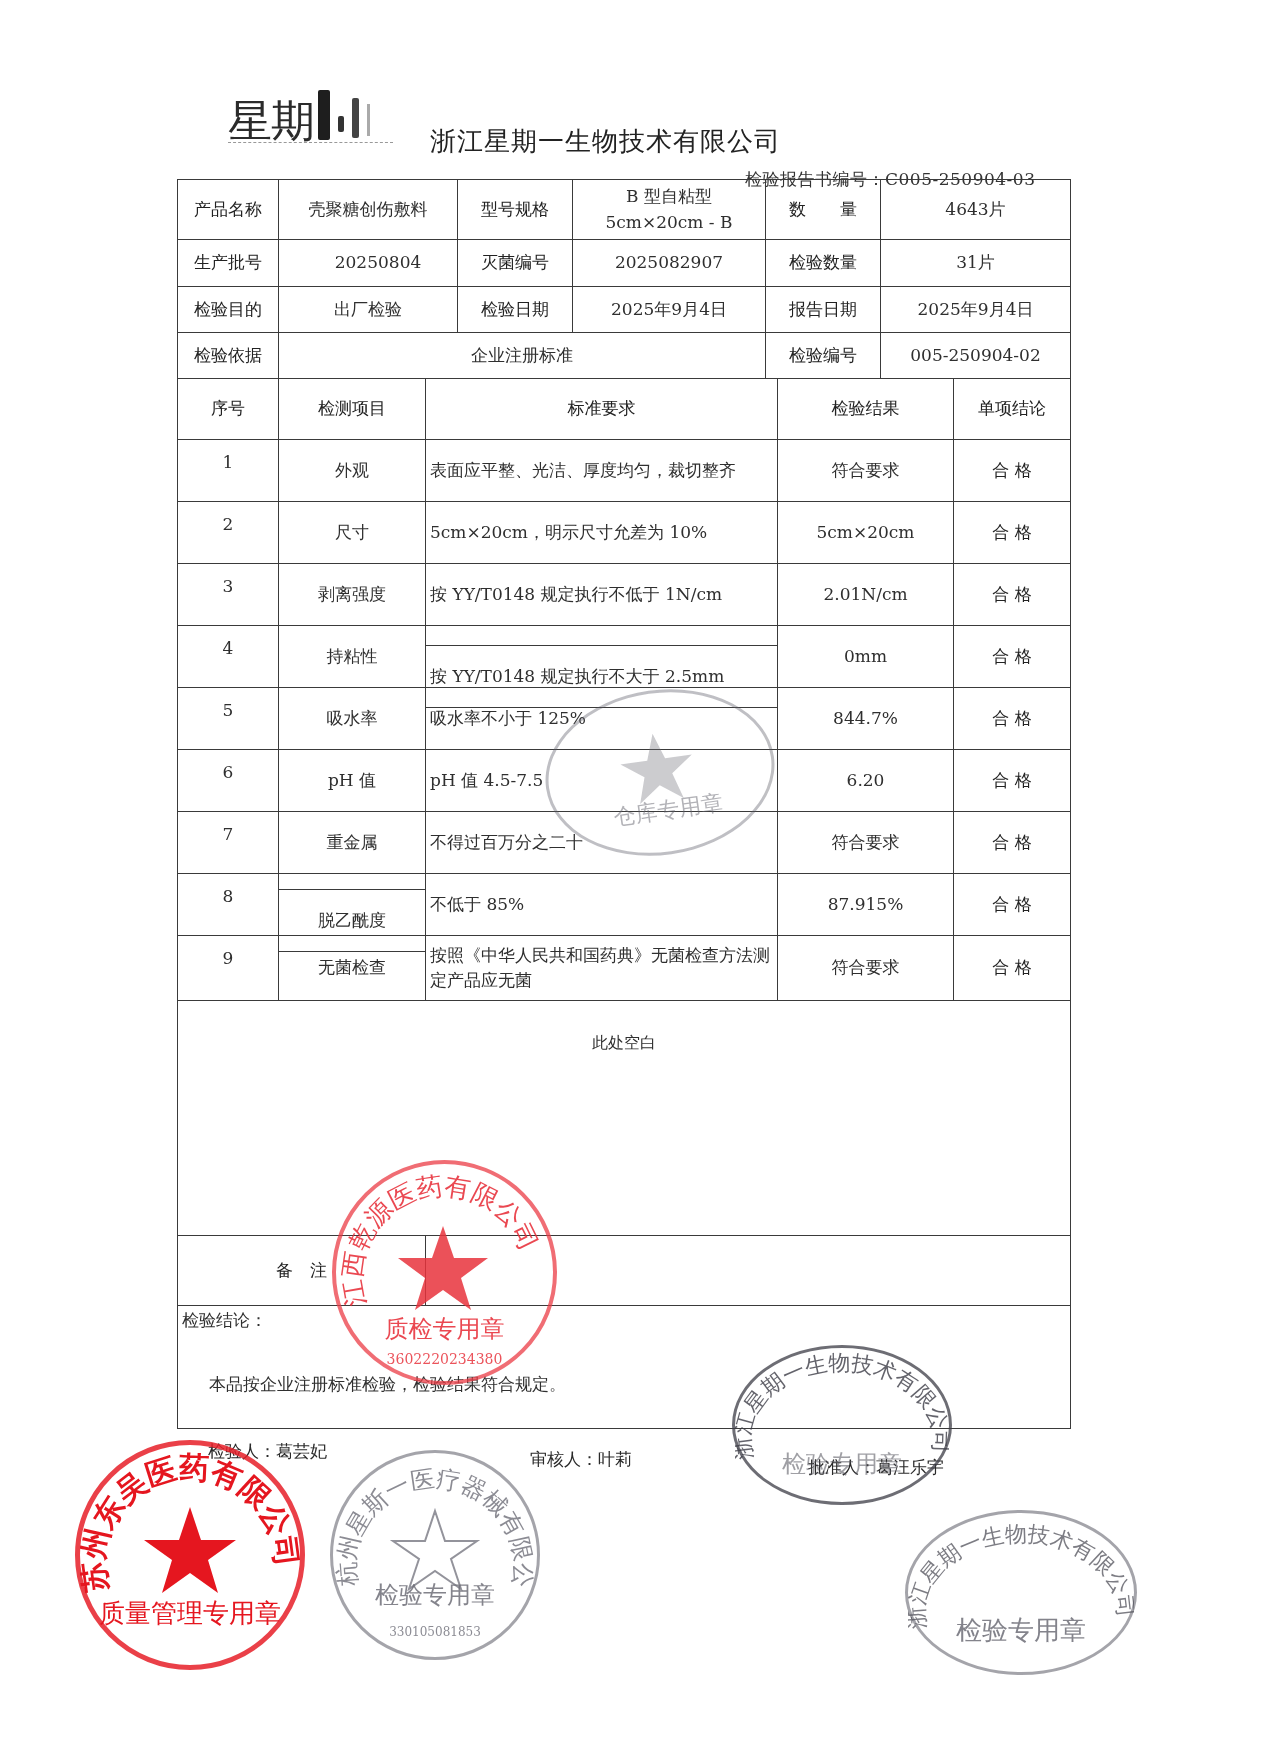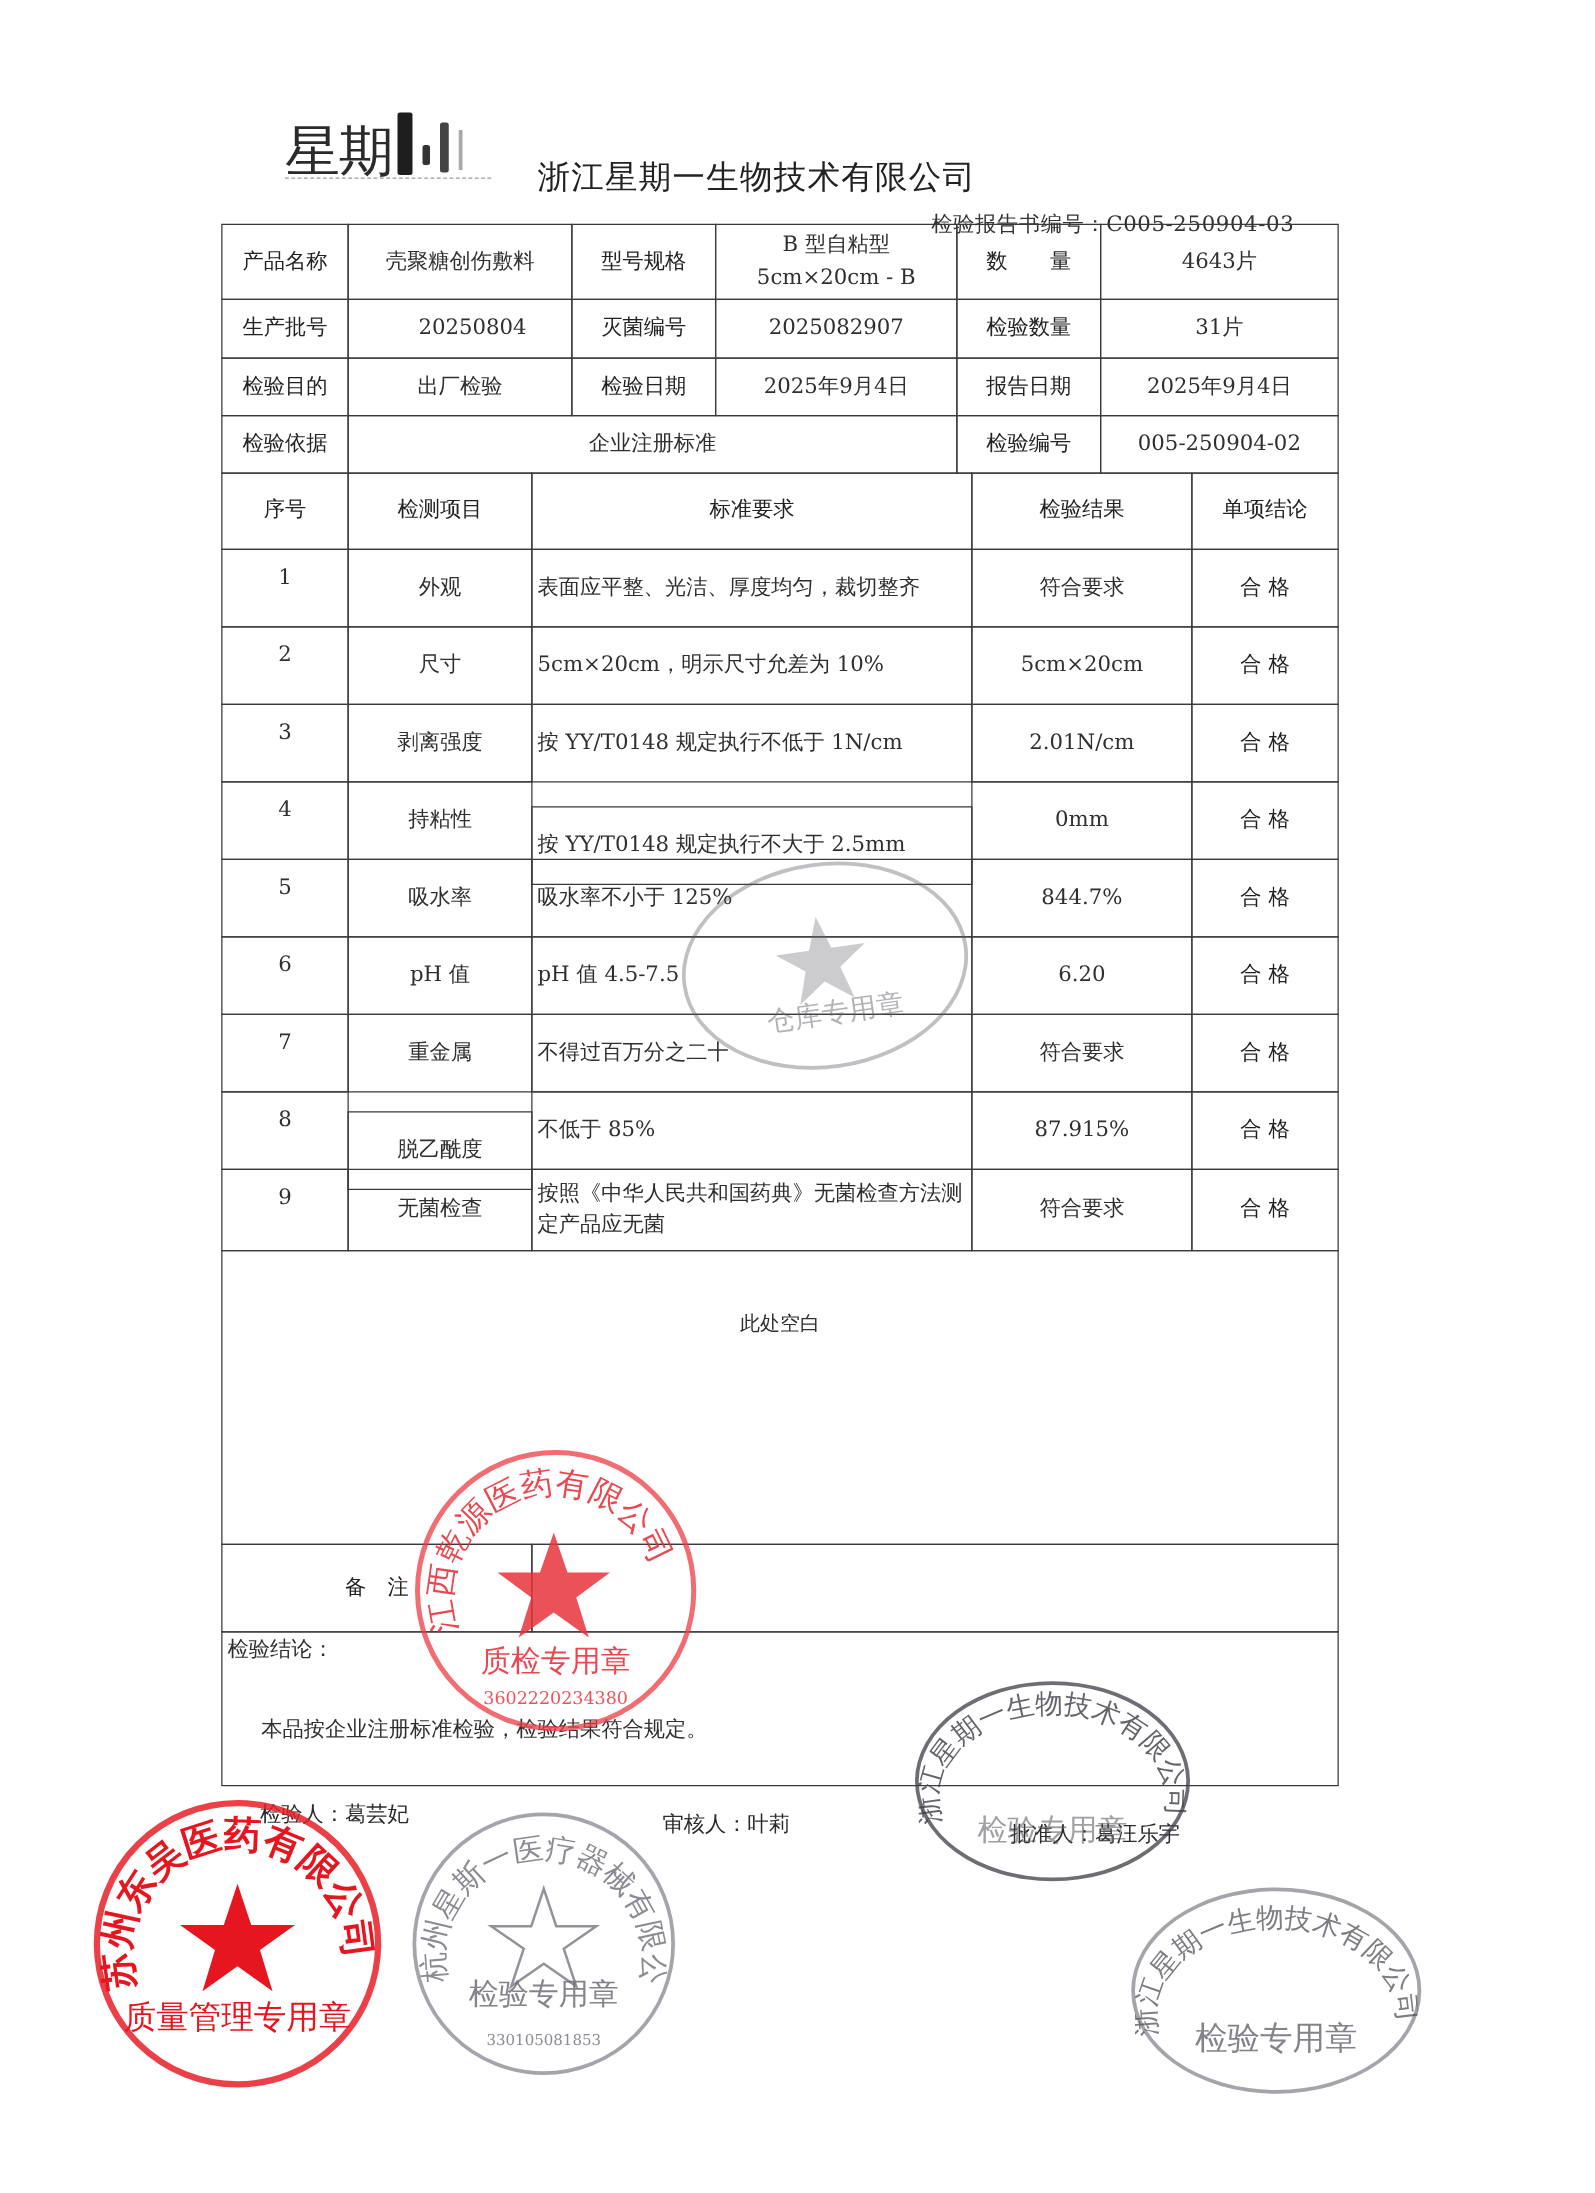--- a/index.html
+++ b/index.html
@@ -151,21 +151,21 @@
     </div>
     <div>
       <div class="cell" style="left: 177px; top: 935px; width: 102px; height: 66px; align-items: flex-start; padding-top: 10px;">9</div>
       <div class="cell" style="left: 278px; top: 935px; width: 148px; height: 66px;">无菌检查</div>
       <div class="cell left" style="left: 425px; top: 935px; width: 353px; height: 66px;">按照《中华人民共和国药典》无菌检查方法测定产品应无菌</div>
       <div class="cell" style="left: 777px; top: 935px; width: 177px; height: 66px;">符合要求</div>
       <div class="cell lbl" style="left: 953px; top: 935px; width: 118px; height: 66px;">合 格</div>
     </div>
   </div>
 
-<div class="cell blank-note" style="left:177px;top:1000px;width:894px;height:236px;align-items:flex-start;padding-top:46px;">
+<div class="cell blank-note" style="left:177px;top:1000px;width:894px;height:236px;align-items:flex-start;padding-top:30px;">
   <span>此处空白</span>
 </div>
 
 <div class="cell lbl" style="left:177px;top:1235px;width:249px;height:71px;">备　注</div>
 <div class="cell" style="left:425px;top:1235px;width:646px;height:71px;"></div>
 
 <div class="cell" style="left:177px;top:1305px;width:894px;height:124px;flex-direction:column;align-items:flex-start;justify-content:flex-start;padding:2px 4px;">
   <div class="conclusion-label">检验结论：</div>
   <div class="conclusion-text" style="margin-top:38px;margin-left:27px;">本品按企业注册标准检验，检验结果符合规定。</div>
 </div>

